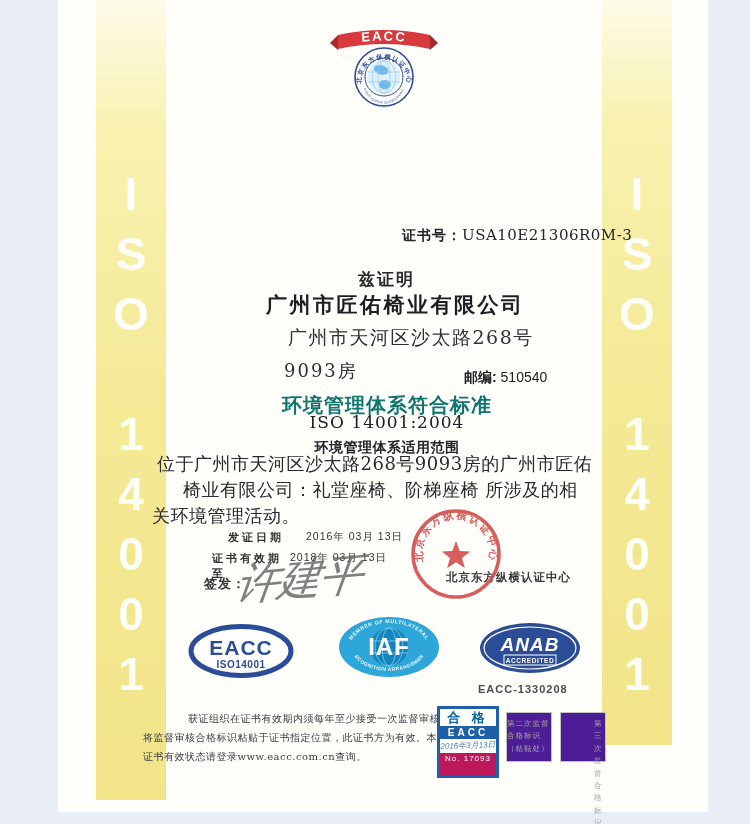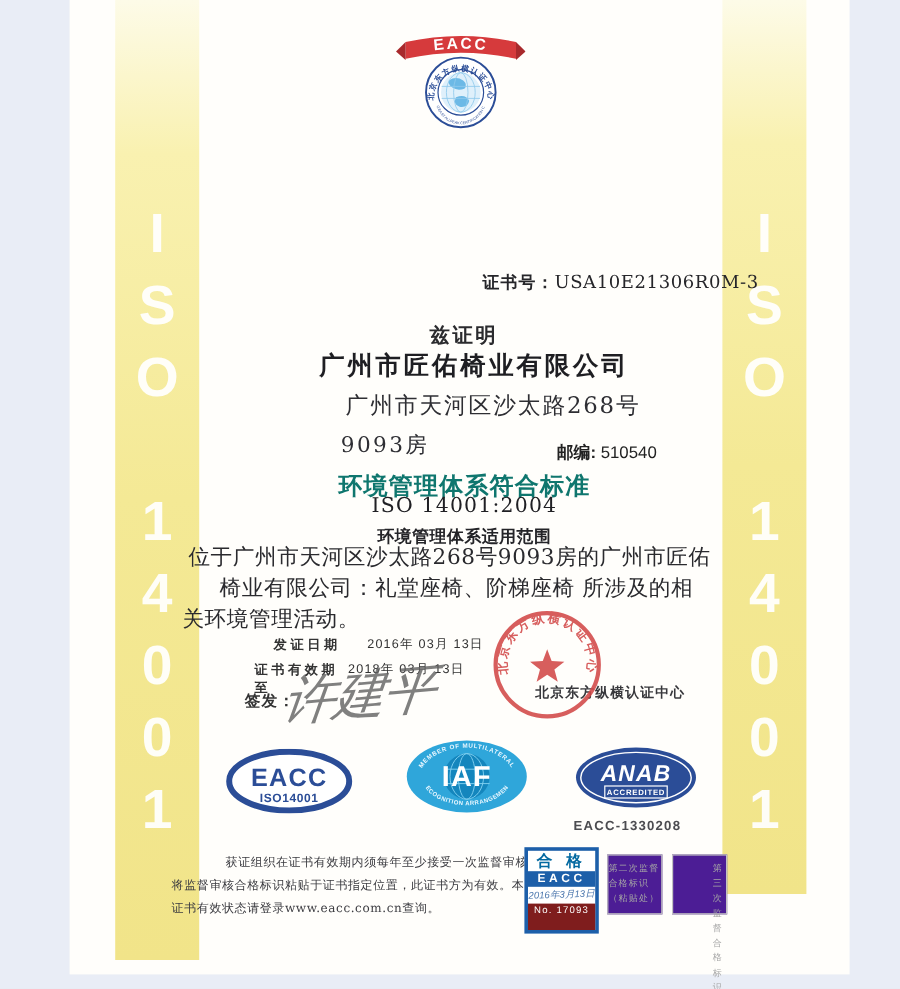--- a/index.html
+++ b/index.html
@@ -68,21 +68,21 @@
   .fl2{left:143px;top:731px;}
   .fl3{left:143px;top:750px;}
   .faddr{left:143px;top:769px;font-size:8px;color:#4a4a4e;letter-spacing:.3px;}
   .qstamp{
     left:437px;top:706px;width:62px;height:72px;border:3px solid #1d5fa9;background:#fff;
     display:flex;flex-direction:column;box-sizing:border-box;
   }
   .qs-top{flex:0 0 16px;color:#0369a1;font-weight:bold;font-size:13px;letter-spacing:4px;text-align:center;line-height:17px;}
   .qs-brand{flex:0 0 13px;background:#1d5fa9;color:#fff;font-weight:bold;font-size:10px;letter-spacing:3px;text-align:center;line-height:13px;}
   .qs-date{flex:0 0 14px;color:#2a5d9e;font-size:8px;text-align:center;line-height:14px;font-style:italic;transform:rotate(-2deg);opacity:.85;white-space:nowrap;}
-  .qs-no{flex:1;background:#7f1d1d;color:#fff;font-size:8px;letter-spacing:1px;text-align:center;line-height:12px;}
+  .qs-no{flex:1;background:#be185d;color:#fff;font-size:8px;letter-spacing:1px;text-align:center;line-height:12px;}
   .pbox{
     top:712px;width:46px;height:50px;border:1px solid #c2c2c2;background:#4c1d95;
     color:#a5a5a5;font-size:7.5px;line-height:1.65;text-align:left;padding-top:5px;box-sizing:border-box;
     letter-spacing:1px;
   }
   .pbox2{left:506px;}
   .pbox3{left:560px;padding-left:33px;}
 </style>
 </head>
 <body>

